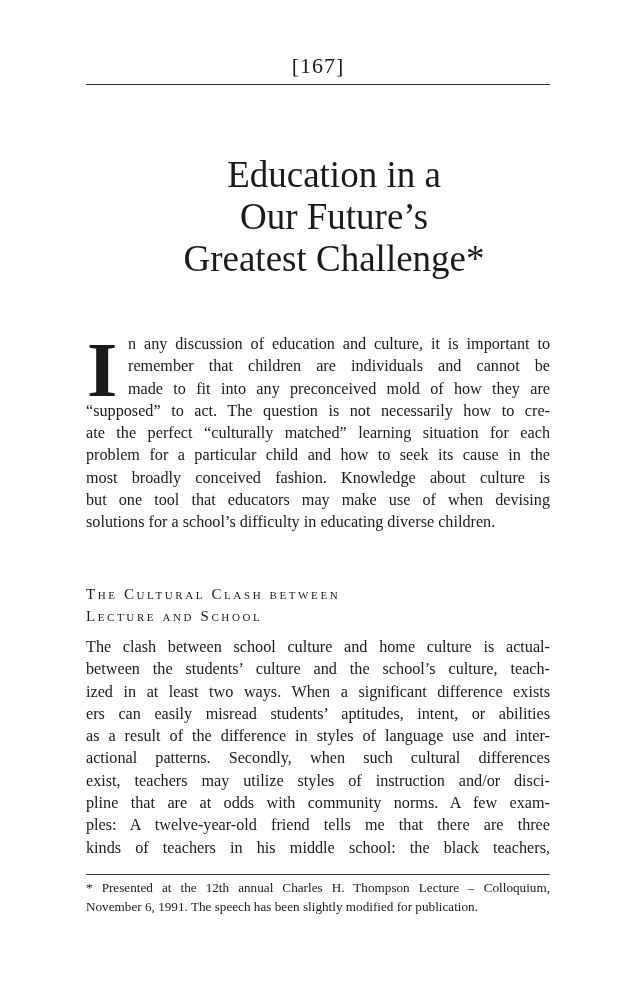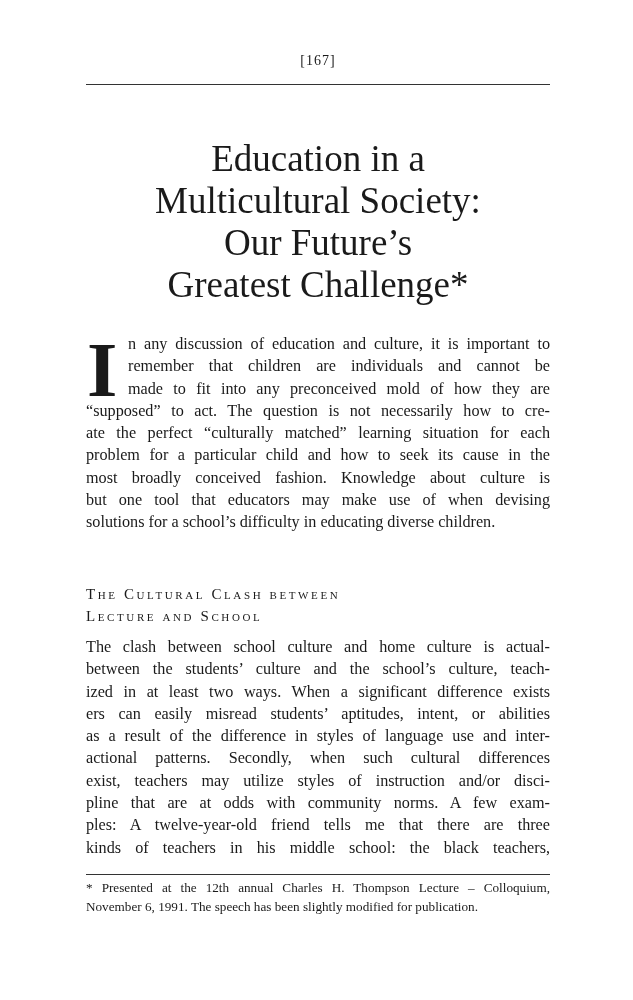--- a/index.html
+++ b/index.html
@@ -20,41 +20,41 @@
       left: 86px;
       top: 0;
       width: 464px;
     }
     .running-head {
       position: absolute;
       top: 53px;
       left: 0;
       width: 464px;
       text-align: center;
-      font-size: 14px;
+      font-size: 22px;
       letter-spacing: 1px;
     }
     .head-rule {
       position: absolute;
       top: 84px;
       left: 0;
       width: 464px;
       height: 0;
       border-top: 1.3px solid #333;
     }
     .title {
       position: absolute;
       top: 138px;
       left: 0;
       width: 464px;
       text-align: center;
       font-size: 37px;
       line-height: 42px;
       font-weight: normal;
-      margin: 0;
+      margin: 16px;
     }
     .title span { display: block; }
     .body-text {
       font-size: 16.2px;
       line-height: 22.3px;
       text-align: justify;
     }
     .line {
       display: block;
       white-space: nowrap;
@@ -116,21 +116,20 @@
 </head>
 <body>
 
 <div class="page">
 
   <div class="running-head">[167]</div>
   <div class="head-rule"></div>
 
   <h1 class="title">
     <span>Education in a</span>
-    <span>Multicultural Society:</span>
     <span>Our Future’s</span>
     <span>Greatest Challenge*</span>
   </h1>
 
   <div class="para1 body-text">
     <span class="dropcap">I</span>
     <span class="line indent-line">n any discussion of education and culture, it is important to</span>
     <span class="line indent-line">remember that children are individuals and cannot be</span>
     <span class="line indent-line">made to fit into any preconceived mold of how they are</span>
     <span class="line">“supposed” to act. The question is not necessarily how to cre-</span>

